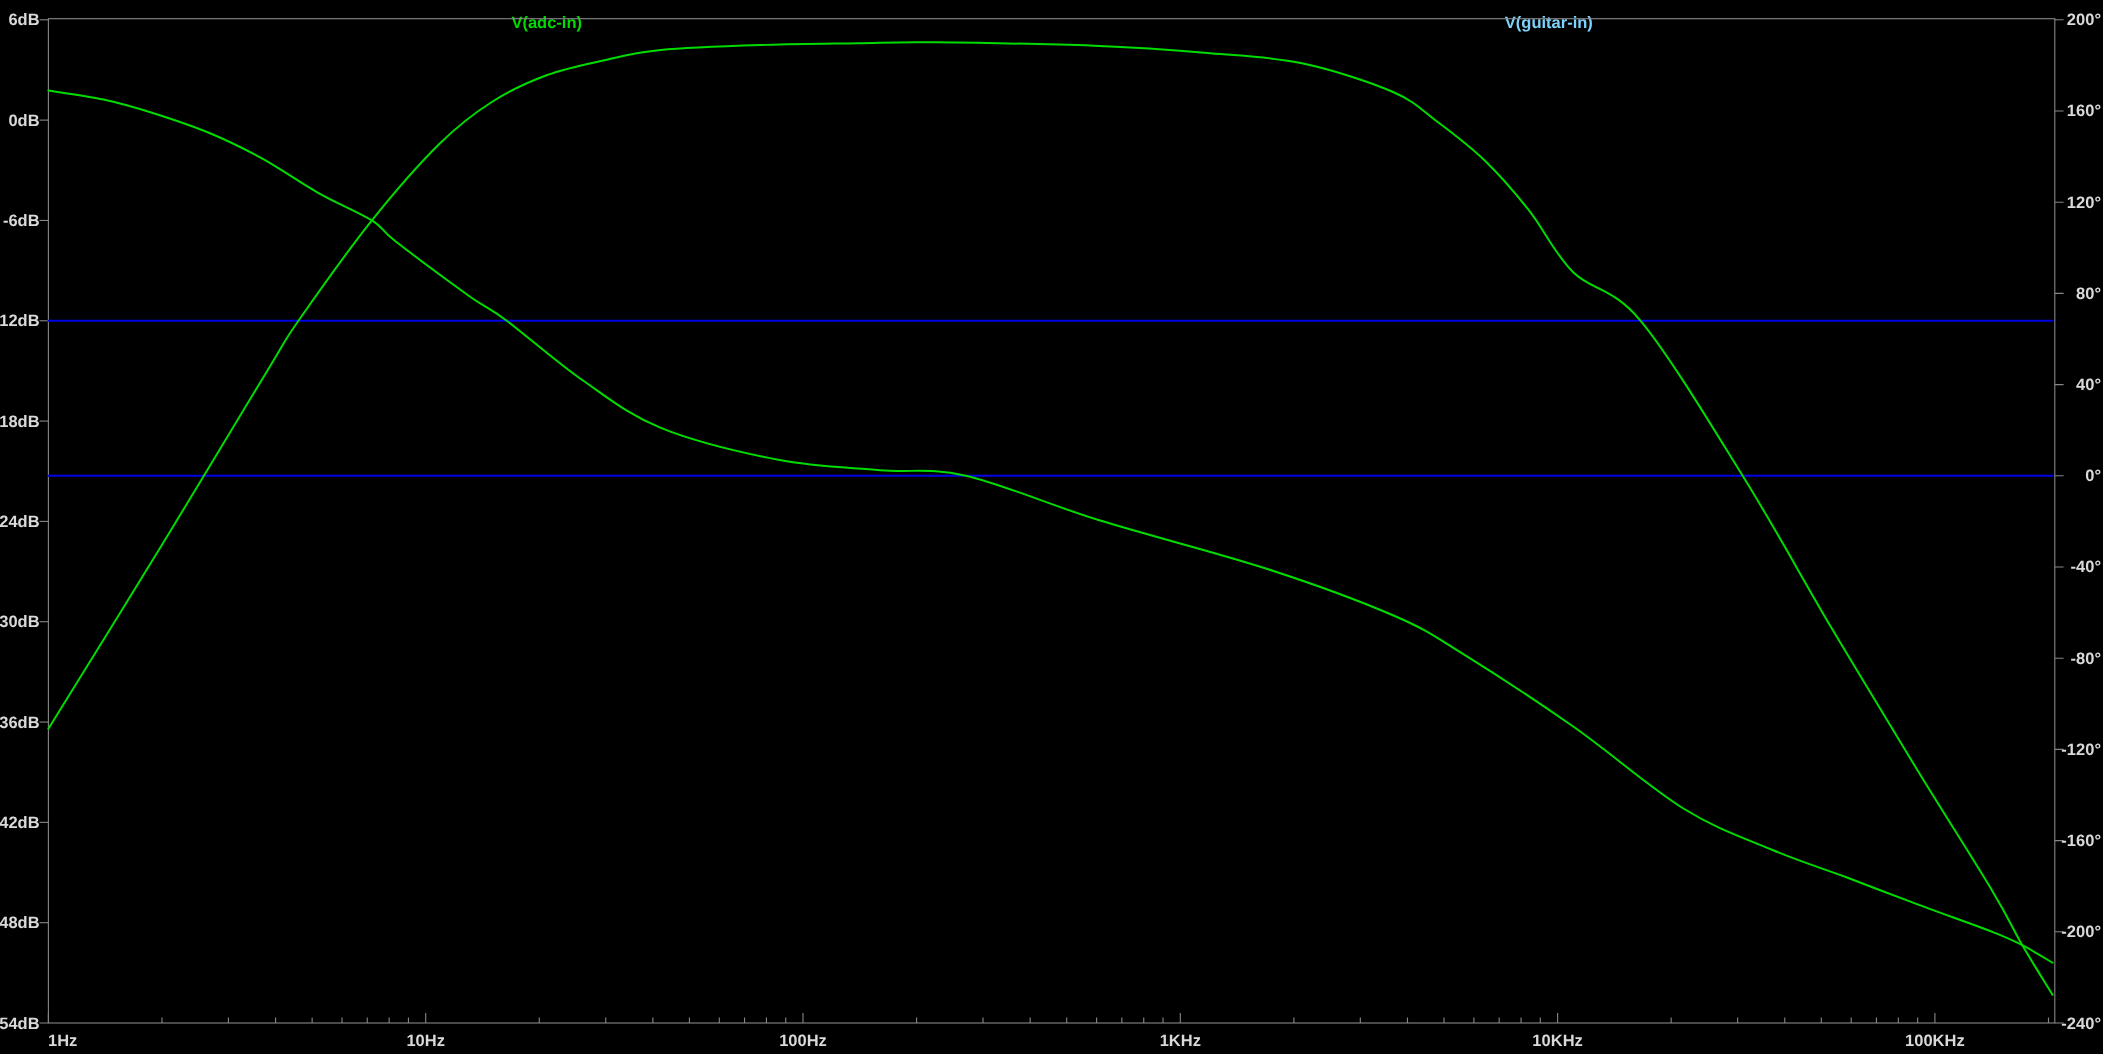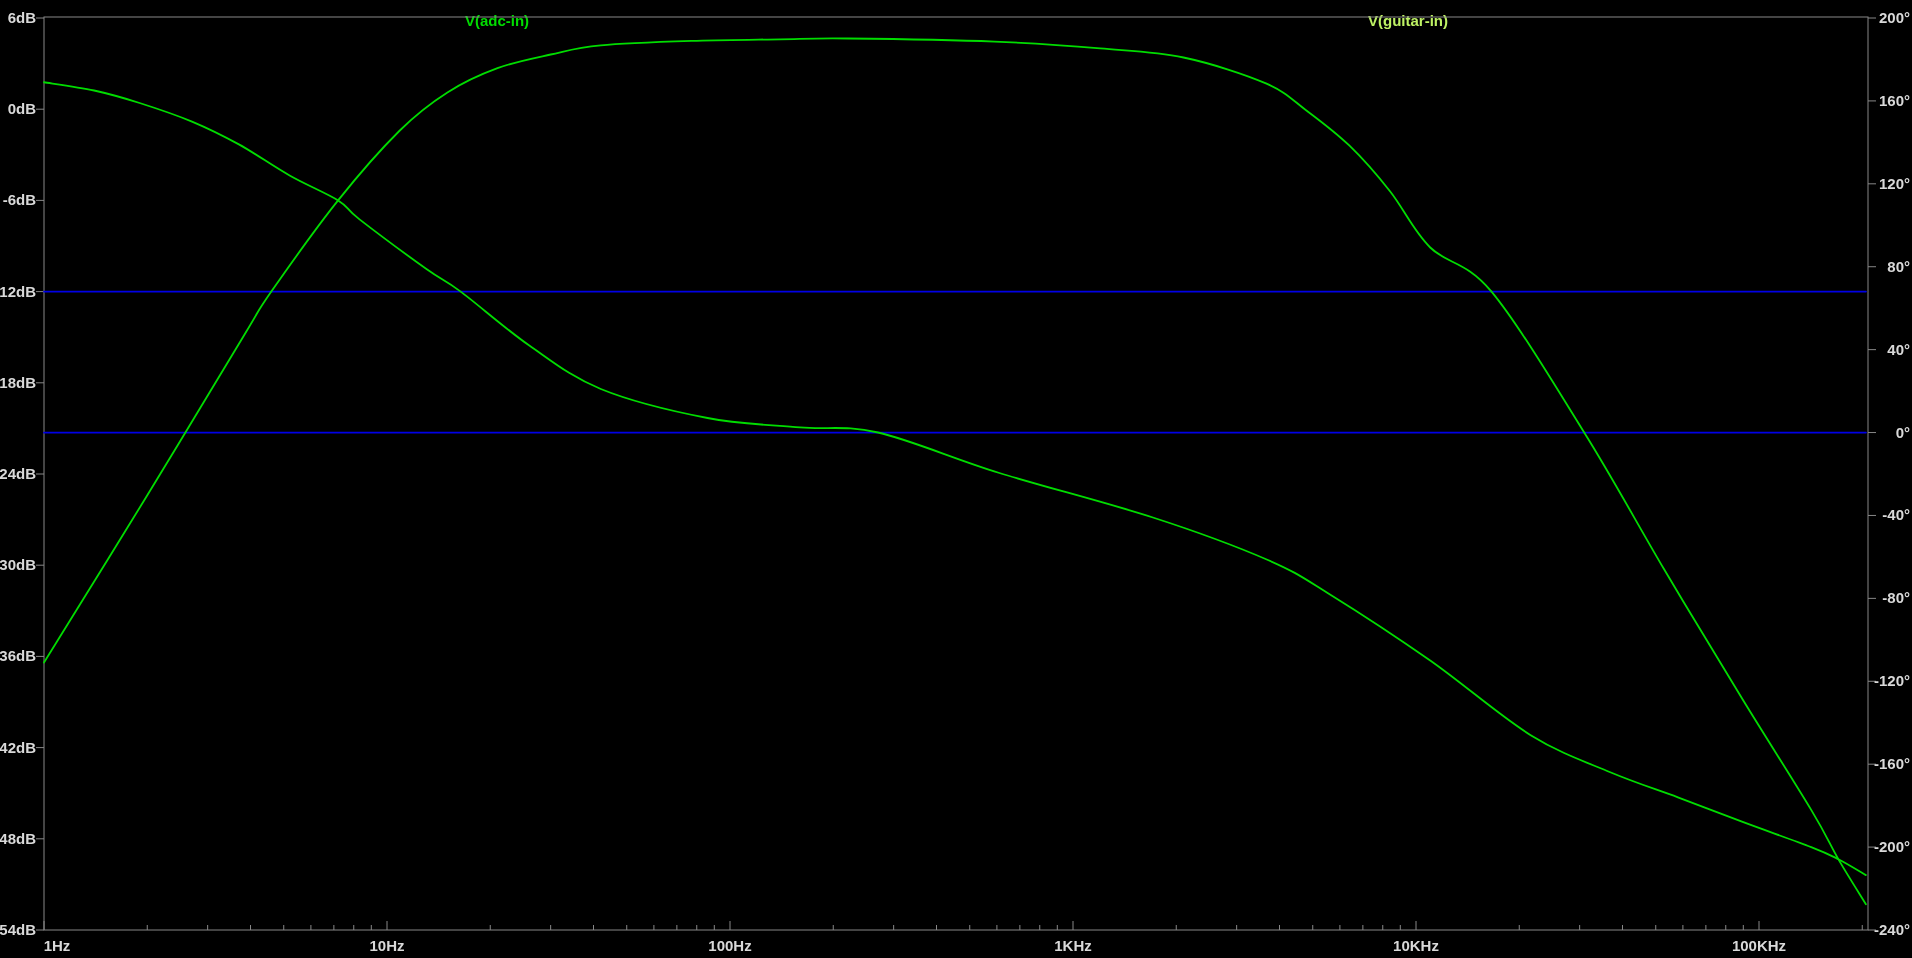--- a/index.html
+++ b/index.html
@@ -10,21 +10,21 @@
   .legend.g{left:497px;}
   .legend.b{left:1408px;}
   svg{display:block;position:absolute;left:0;top:0;}
   text{font-family:"Liberation Sans",sans-serif;font-weight:bold;}
 </style>
 </head>
 <body>
 
 <div class="stage">
   <span class="legend g" style="color: rgb(0, 220, 0);">V(adc-in)</span>
-  <span class="legend b" style="color: #bef264;">V(guitar-in)</span>
+  <span class="legend b" style="color: #7dd3fc;">V(guitar-in)</span>
   <svg id="chart" width="1912" height="958" viewBox="0 0 1912 958">
       <rect x="44" y="17" width="1824" height="913" fill="none" stroke="#878787" stroke-width="1"></rect>
       <rect x="0" y="17" width="44" height="913" fill="transparent"></rect>
       <rect x="1868" y="17" width="44" height="913" fill="transparent"></rect>
       <rect x="44" y="930" width="1824" height="28" fill="transparent"></rect>
       <line x1="36" y1="18" x2="44" y2="18" stroke="#878787"></line>
       <text x="36" y="23" fill="#d9d9d9" font-size="15" text-anchor="end">6dB</text>
       <line x1="36" y1="109.19999999999999" x2="44" y2="109.19999999999999" stroke="#878787"></line>
       <text x="36" y="114.19999999999999" fill="#d9d9d9" font-size="15" text-anchor="end">0dB</text>
       <line x1="36" y1="200.39999999999998" x2="44" y2="200.39999999999998" stroke="#878787"></line>

